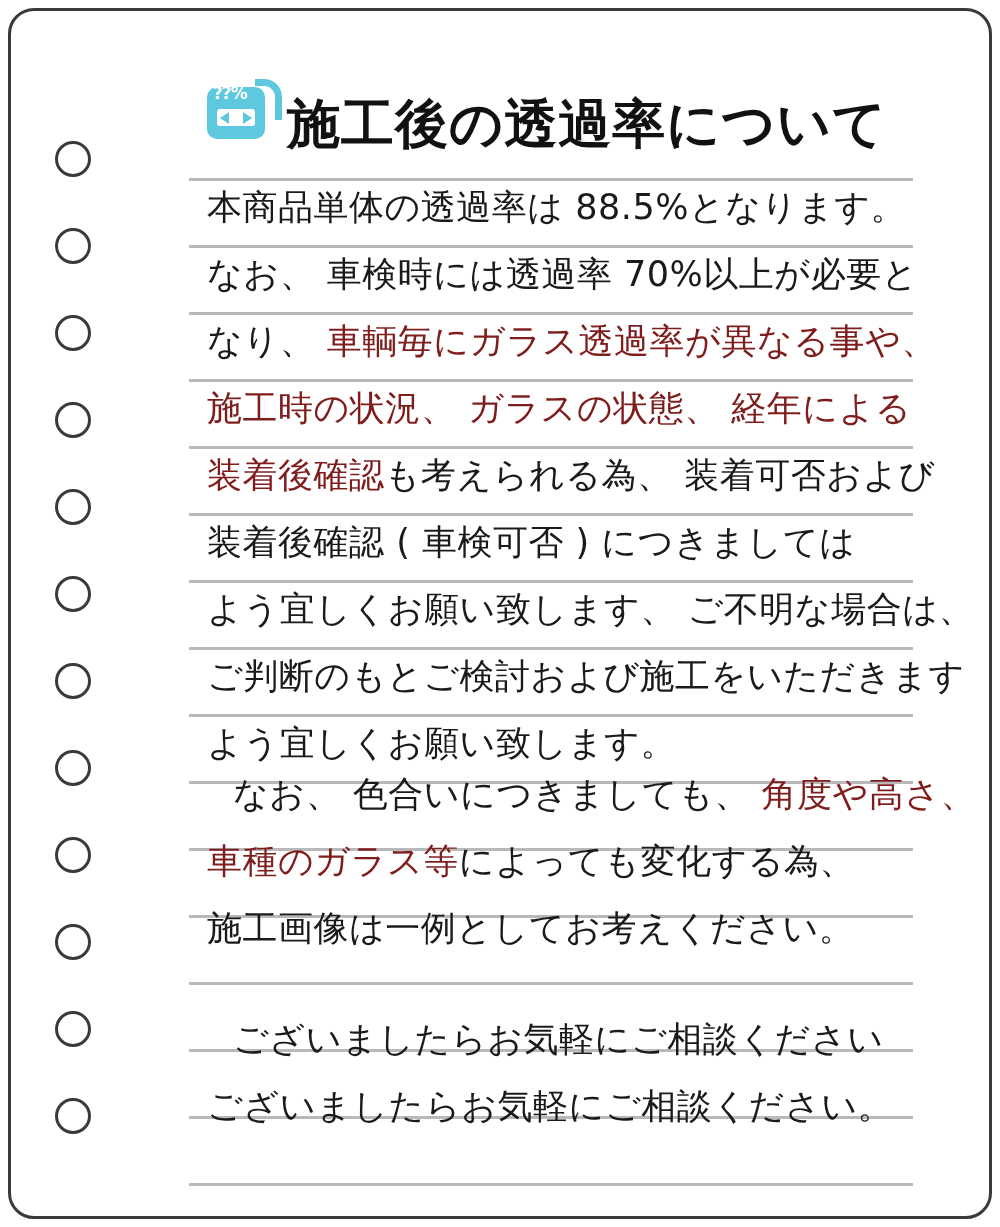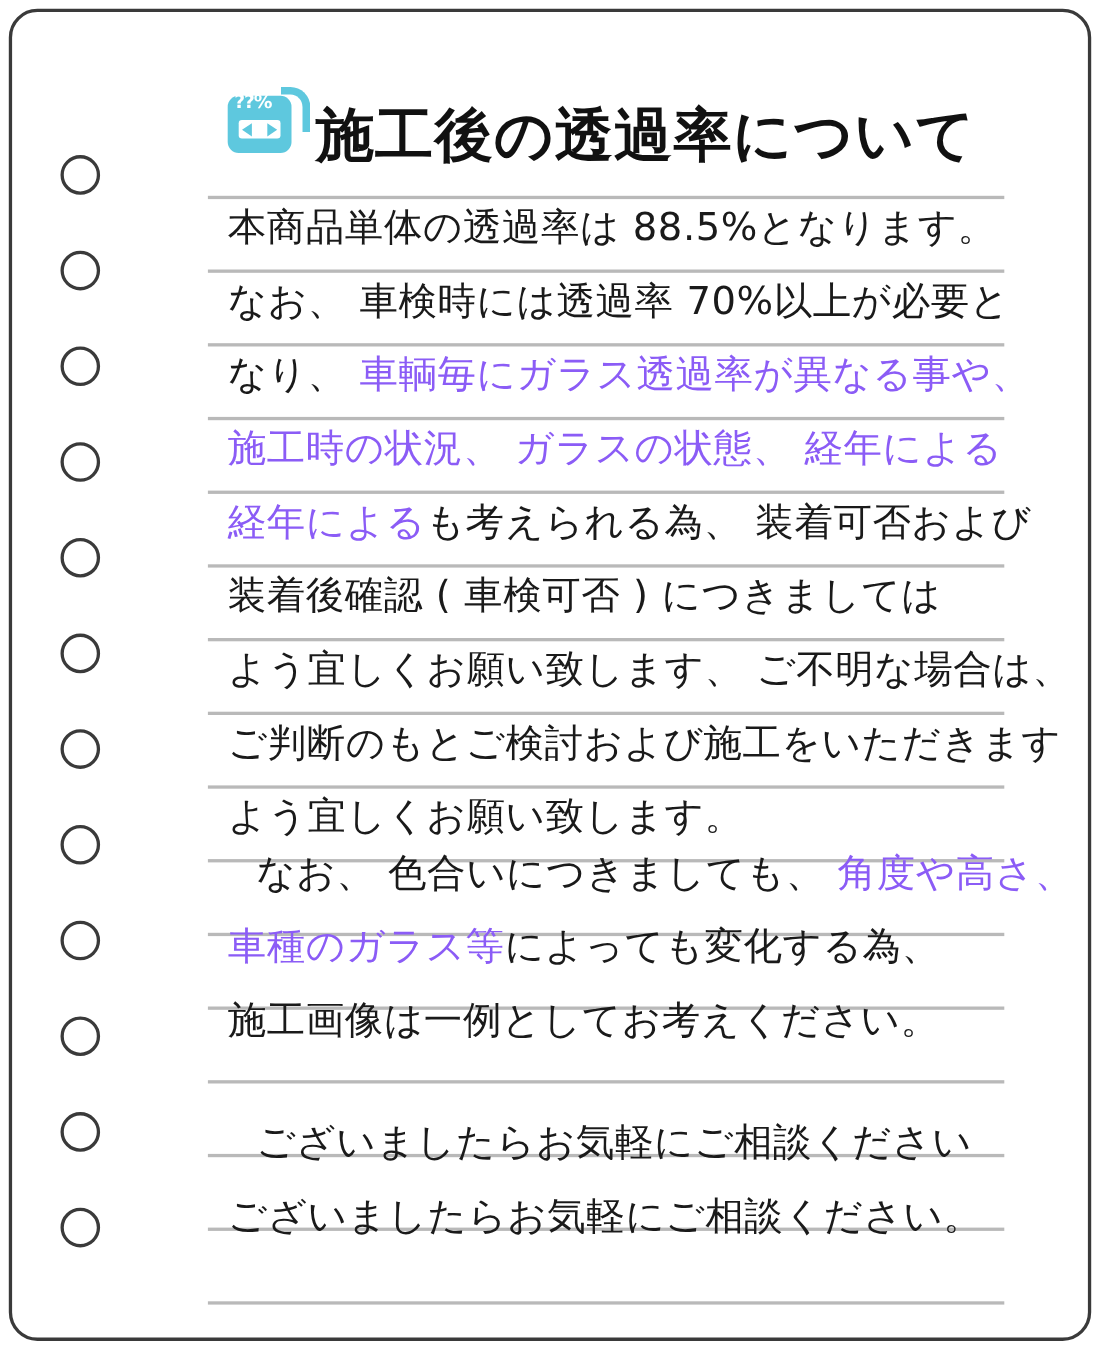--- a/index.html
+++ b/index.html
@@ -162,21 +162,21 @@
     line-height: 67px;
     font-size: 35px;
     color: #1a1a1a;
     white-space: nowrap;
     letter-spacing: 0.5px;
   }
   .line.indent {
     padding-left: 26px;
   }
   .pink {
-    color: #8b5cf6;
+    color: #7f1d1d;
   }
 
   #block1 { top: 163px; }
   #block2 { top: 750px; }
   #block3 { top: 995px; }
 </style>
 </head>
 <body>
 
 <div class="sheet">
@@ -227,21 +227,21 @@
         <span class="arrow-r"></span>
       </span>
       <span class="title-text">施工後の透過率について</span>
     </div>
 
     <div class="para" id="block1">
         <div class="line"><span>本商品単体の透過率は 88.5%となります。</span></div>
         <div class="line"><span>なお、 車検時には透過率 70%以上が必要と</span></div>
         <div class="line"><span>なり、 </span><span class="pink">車輌毎にガラス透過率が異なる事や、</span></div>
         <div class="line"><span class="pink">施工時の状況、 ガラスの状態、 経年による</span></div>
-        <div class="line"><span class="pink">経年による</span><span>も考えられる為、 装着可否および</span></div>
+        <div class="line"><span class="pink">装着後確認</span><span>も考えられる為、 装着可否および</span></div>
         <div class="line"><span>装着後確認 ( 車検可否 ) につきましては</span></div>
         <div class="line"><span>よう宜しくお願い致します、 ご不明な場合は、</span></div>
         <div class="line"><span>ご判断のもとご検討および施工をいただきます</span></div>
         <div class="line"><span>よう宜しくお願い致します。</span></div>
       </div>
     <div class="para" id="block2">
         <div class="line indent"><span>なお、 色合いにつきましても、 </span><span class="pink">角度や高さ、</span></div>
         <div class="line"><span class="pink">車種のガラス等</span><span>によっても変化する為、</span></div>
         <div class="line"><span>施工画像は一例としてお考えください。</span></div>
       </div>

